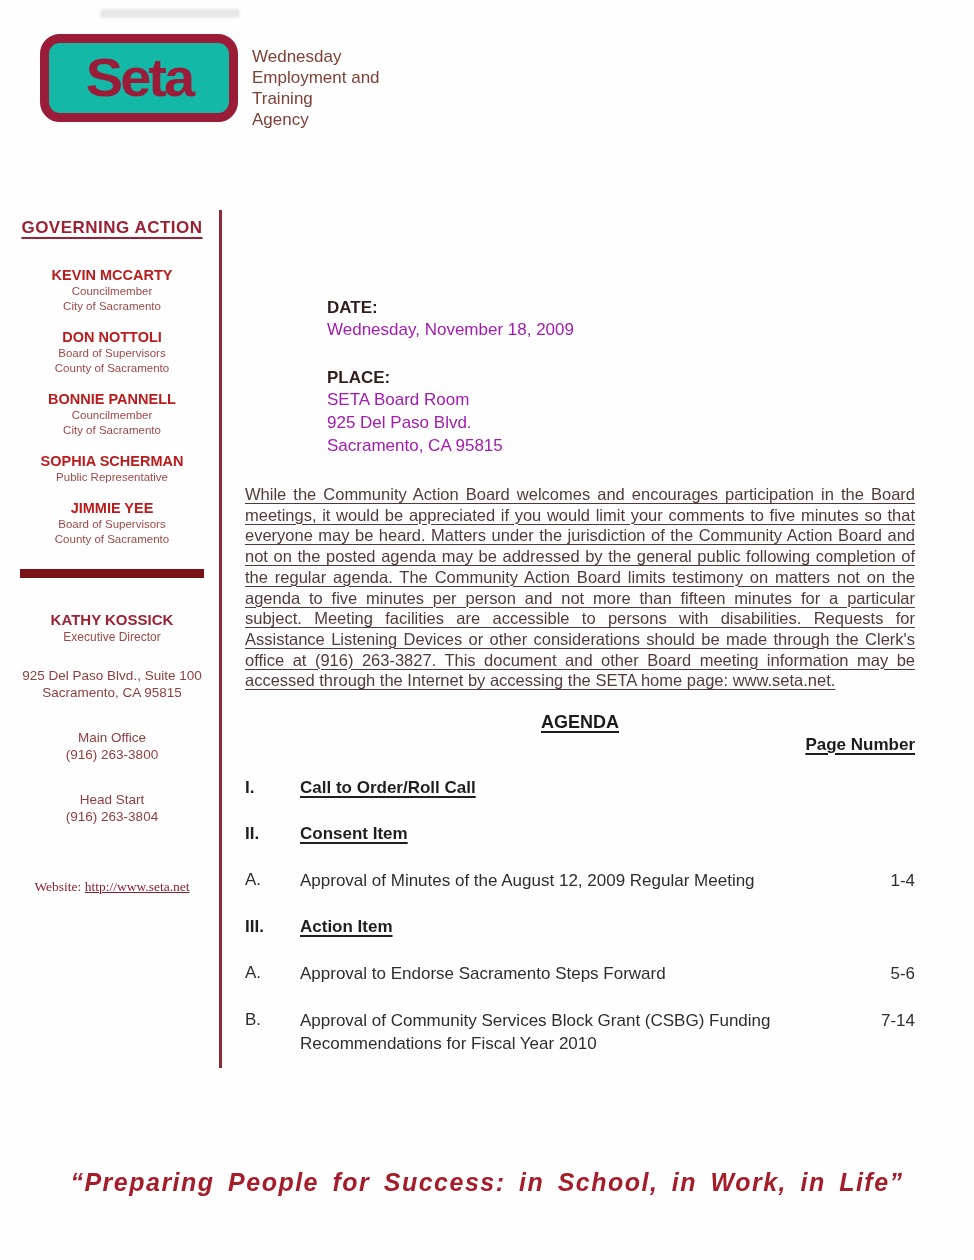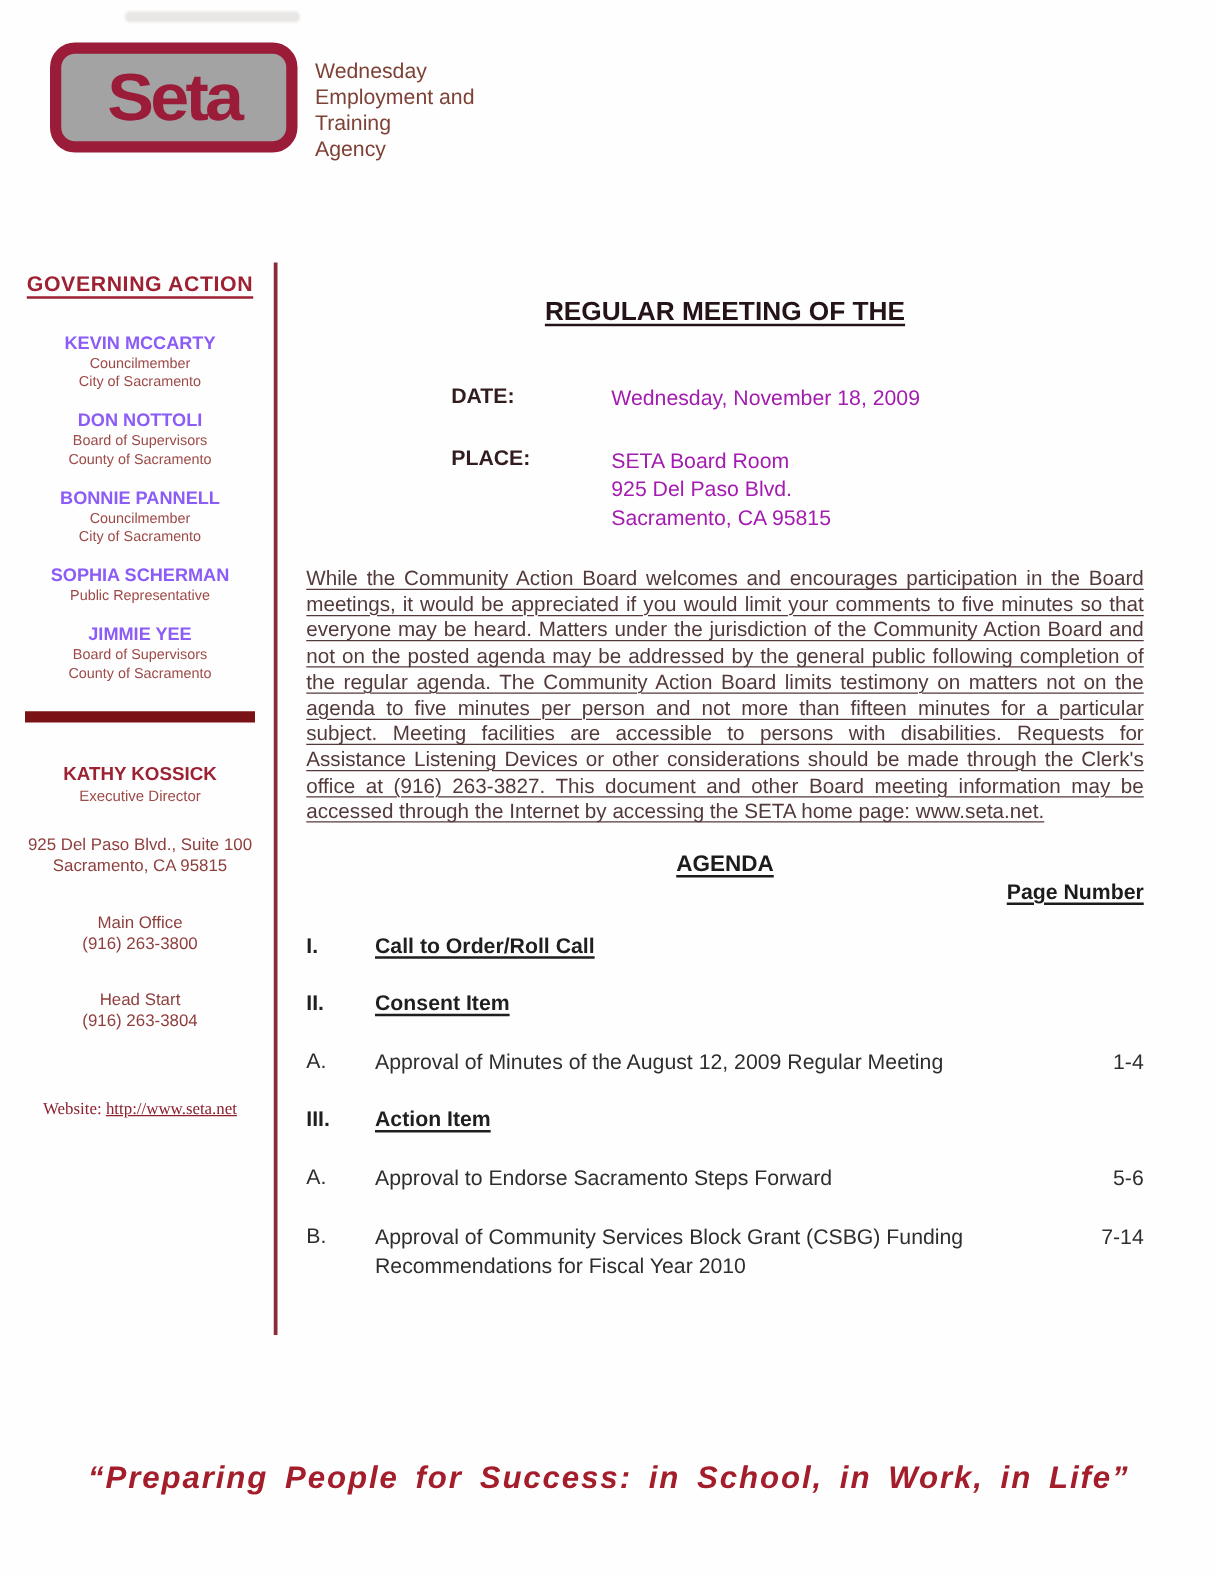--- a/index.html
+++ b/index.html
@@ -16,21 +16,21 @@
   .scan-artifact {
     position: absolute; left: 100px; top: 9px; width: 140px; height: 9px;
     background: #d8d6d4; opacity: .55; border-radius: 4px; filter: blur(1px);
   }
 
   
   .logo-row { position: absolute; left: 40px; top: 34px; display: flex; align-items: flex-start; }
   .logo-box {
     width: 198px; height: 88px;
     border: 9px solid #9a1c38; border-radius: 20px;
-    background: #a3a3a3;
+    background: #14b8a6;
     display: flex; align-items: center; justify-content: center;
   }
   .logo-mark {
     font-weight: bold; font-size: 56px; line-height: 1;
     color: #9a1c38; letter-spacing: -3px;
     transform: scaleY(.95);
     font-family: "Liberation Sans", sans-serif;
   }
   .logo-org { margin-left: 14px; padding-top: 12px; }
   .logo-org div {
@@ -42,21 +42,21 @@
     position: absolute; left: 18px; top: 218px; width: 188px;
     text-align: center;
   }
   .sb-heading {
     font-size: 17px; font-weight: bold; color: #9c2133;
     text-decoration: underline; text-underline-offset: 4px; text-decoration-thickness: 2px;
     letter-spacing: .5px;
     margin-bottom: 28px;
   }
   .member { margin-bottom: 14px; }
-  .member-name { font-size: 14.5px; font-weight: bold; color: #8b5cf6; line-height: 18px; }
+  .member-name { font-size: 14.5px; font-weight: bold; color: #b91c1c; line-height: 18px; }
   .member-line { font-size: 11.5px; color: #9c4a48; line-height: 15px; }
   .sb-divider {
     height: 9px; background: #7a1115; margin: 22px 2px 0 2px;
   }
   .director { margin-top: 32px; }
   .director-name { font-size: 15px; font-weight: bold; color: #9c2133; line-height: 19px; }
   .director-title { font-size: 12px; color: #9c4a48; line-height: 16px; }
   .sb-address { margin-top: 22px; }
   .sb-address div { font-size: 13.5px; color: #8d3f3e; line-height: 17px; }
   .sb-contact { margin-top: 28px; }
@@ -77,21 +77,21 @@
 
   
   .main { position: absolute; left: 245px; top: 236px; width: 670px; }
   .doc-title { text-align: center; margin-bottom: 44px; }
   .doc-title span {
     display: inline-block;
     font-size: 21px; font-weight: bold; color: #241418;
     line-height: 27px;
     text-decoration: underline; text-decoration-thickness: 2px; text-underline-offset: 3px;
   }
-  .meta-row { margin-left: 116px; display: flex; margin-bottom: 27px; }
+  .meta-row { margin-left: 82px; display: flex; margin-bottom: 27px; flex-direction: column; }
   .meta-label {
     width: 128px; flex: none;
     font-size: 17px; font-weight: bold; color: #331c1e;
   }
   .meta-values { font-size: 17px; color: #a21caf; }
   .meta-values div { line-height: 23px; }
 
   .notice {
     margin-top: 5px;
     font-size: 16.5px; line-height: 20.7px; color: #533a3a;
@@ -211,21 +211,21 @@
     <div class="sb-website">
       <span>Website:</span>
       <span class="url">http://www.seta.net</span>
     </div>
   </aside>
 
   <div class="vrule"></div>
 
   <main class="main">
     <div class="doc-title">
-      <span>REGULAR MEETING OF THE</span><br>
+      <br>
     </div>
 
     <div class="meta-row">
       <div class="meta-label">DATE:</div>
       <div class="meta-values">
           <div>Wednesday, November 18, 2009</div>
         </div>
     </div>
     <div class="meta-row">
       <div class="meta-label">PLACE:</div>

